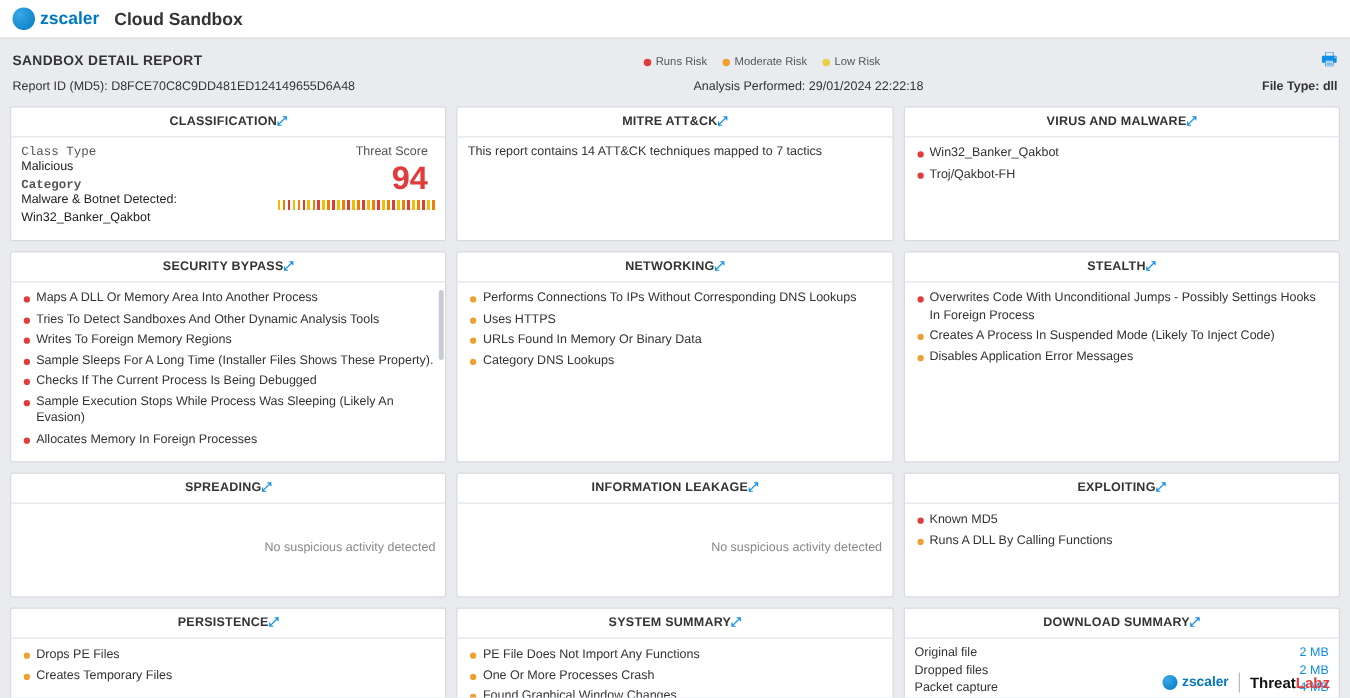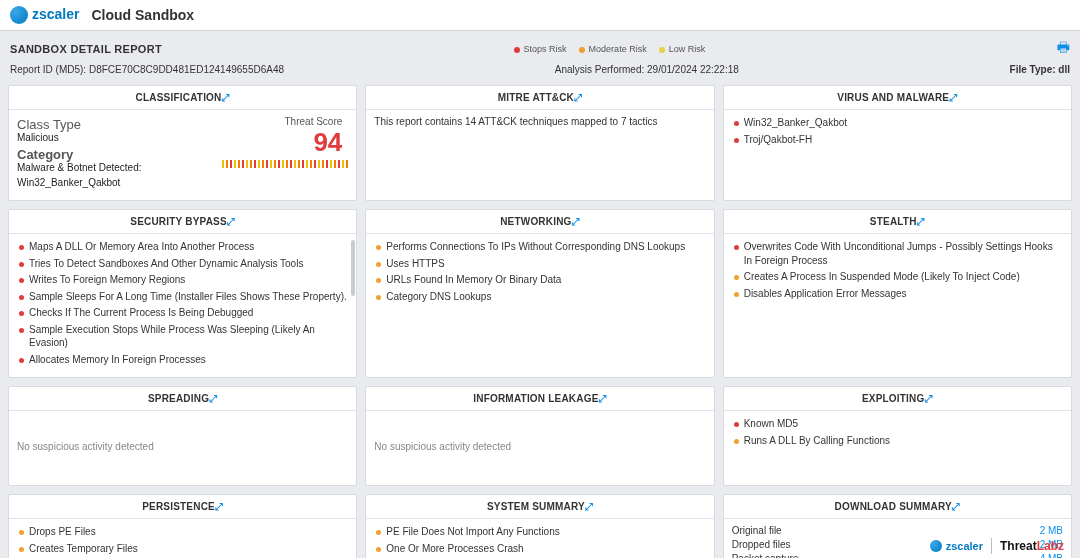--- a/index.html
+++ b/index.html
@@ -130,21 +130,21 @@
     position: relative;
     flex: 1;
   }
   .card-body.scroll {
     overflow-y: auto;
   }
 
   
   .class-left { float:left; width:60%; }
   .class-right { float:right; width:38%; text-align:center; }
-  .field-label { color:#555; font-size:13px; margin-top:1px;}
+  .field-label { color:#555; font-size:10px; margin-top:1px;font-family:Liberation Mono, monospace;}
   .field-value { color:#222; font-size:10px; margin-bottom:4px;}
   .threat-score-label{ font-size:10px; color:#555; text-align:right; margin-right:6px;}
   .threat-score-value{ font-size:26px; font-weight:700; color:#e23b3b; text-align:right; margin-right:6px;}
   .score-bar {
     height: 8px;
     width: 100%;
     background: repeating-linear-gradient(90deg,
       #f0c000 0, #f0c000 2px, transparent 2px, transparent 4px,
       #f08000 4px, #f08000 6px, transparent 6px, transparent 8px,
       #e23b3b 8px, #e23b3b 10px, transparent 10px, transparent 12px);
@@ -152,21 +152,21 @@
   }
 
   
   ul.bullets { list-style:none; padding:0; margin:0; }
   ul.bullets li { position:relative; padding-left:12px; margin-bottom:3px; line-height:1.35; }
   ul.bullets li::before { content:''; position:absolute; left:2px; top:5px; width:5px; height:5px; border-radius:50%; }
   ul.bullets.red li::before { background:#e23b3b; }
   ul.bullets.orange li::before { background:#f0a030; }
 
   .empty-msg {
-    text-align:left; color:#888; font-size:10px;
+    text-align:right; color:#888; font-size:10px;
     padding: 24px 0;
   }
 
   
   .dl-row { display:flex; justify-content:space-between; margin-bottom:3px; }
   .dl-link { color:#0d8ee9; cursor:pointer; }
 
   
   .footer {
     position: fixed;
@@ -202,21 +202,21 @@
     <span class="logo-swirl"></span>
     <span>zscaler</span>
   </div>
   <div class="app-title">Cloud Sandbox</div>
 </div>
 
 <div class="header-strip">
   <div class="header-row">
     <div class="report-title">SANDBOX DETAIL REPORT</div>
     <div class="legend">
-      <span><span class="dot red"></span><span>Stops Risk</span></span>
+      <span><span class="dot red"></span><span>Runs Risk</span></span>
       <span><span class="dot orange"></span><span>Moderate Risk</span></span>
       <span><span class="dot yellow"></span><span>Low Risk</span></span>
     </div>
     <span class="print-icon">🖶</span>
   </div>
   <div class="header-row">
     <div class="report-id">
       <span>Report ID (MD5):</span>
       <span>D8FCE70C8C9DD481ED124149655D6A48</span>
     </div>

